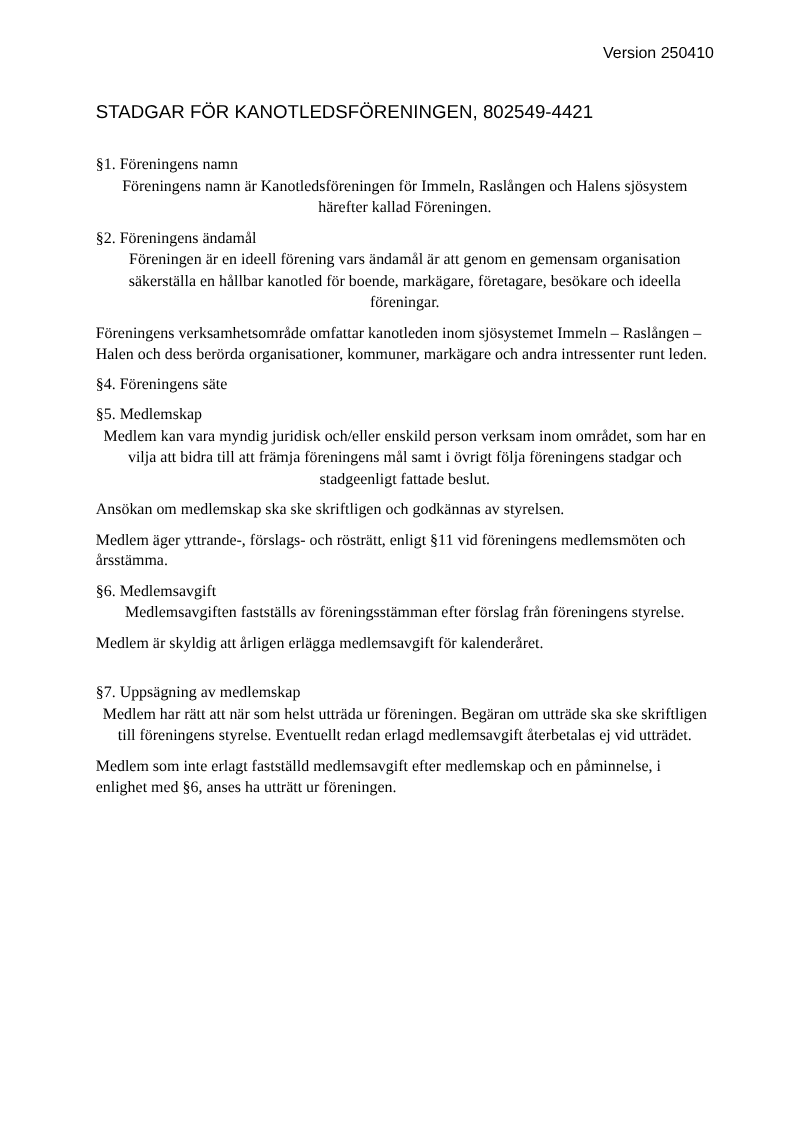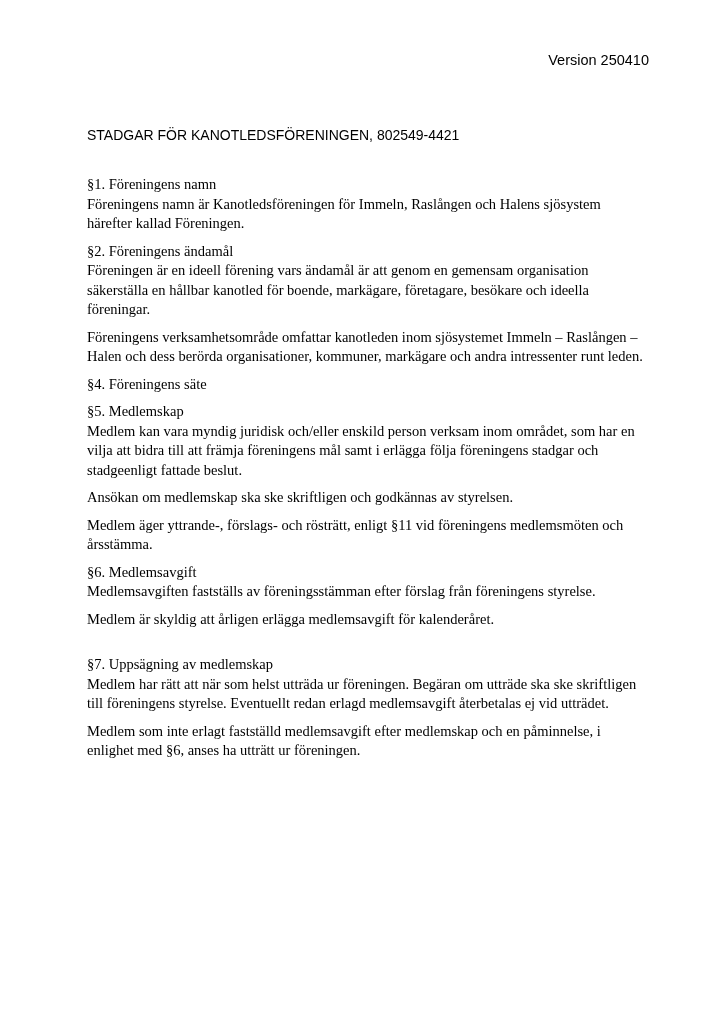--- a/index.html
+++ b/index.html
@@ -6,48 +6,49 @@
     margin: 0;
     padding: 0;
     background: #ffffff;
   }
   .page {
     position: relative;
     width: 728px;
     height: 1030px;
     background: #ffffff;
     box-sizing: border-box;
-    padding: 51px 79px 0 87px;
+    padding: 40px 79px 0 87px;
     color: #000000;
     font-family: "Liberation Serif", serif;
     font-size: 14.5px;
     line-height: 19.5px;
     overflow: hidden;
   }
   .version {
     font-family: "Liberation Sans", sans-serif;
     font-size: 14.5px;
     text-align: right;
     margin: 0;
   }
   .doc-title {
     font-family: "Liberation Sans", sans-serif;
-    font-size: 14px;
+    font-size: 17px;
     font-weight: normal;
-    margin: 55px 0 30px 0;
+    margin: 32px 0 30px 0;
   }
   .heading {
     margin: 8px 0 0 0;
     font-weight: normal;
   }
   .para {
     margin: 8px 0 0 0;
   }
   .heading + .para {
     margin-top: 0;
+    text-align: center;
   }
   .extra-space .heading {
     margin-top: 26px;
   }
 </style>
 </head>
 <body>
 
 <div class="page">
 
@@ -68,21 +69,21 @@
   <section>
     <p class="para">Föreningens verksamhetsområde omfattar kanotleden inom sjösystemet Immeln – Raslången – Halen och dess berörda organisationer, kommuner, markägare och andra intressenter runt leden.</p>
   </section>
 
   <section>
     <div class="heading">§4. Föreningens säte</div>
   </section>
 
   <section>
     <div class="heading">§5. Medlemskap</div>
-    <p class="para">Medlem kan vara myndig juridisk och/eller enskild person verksam inom området, som har en vilja att bidra till att främja föreningens mål samt i erlägga följa föreningens stadgar och stadgeenligt fattade beslut.</p>
+    <p class="para">Medlem kan vara myndig juridisk och/eller enskild person verksam inom området, som har en vilja att bidra till att främja föreningens mål samt i övrigt följa föreningens stadgar och stadgeenligt fattade beslut.</p>
     <p class="para">Ansökan om medlemskap ska ske skriftligen och godkännas av styrelsen.</p>
     <p class="para">Medlem äger yttrande-, förslags- och rösträtt, enligt §11 vid föreningens medlemsmöten och årsstämma.</p>
   </section>
 
   <section>
     <div class="heading">§6. Medlemsavgift</div>
     <p class="para">Medlemsavgiften fastställs av föreningsstämman efter förslag från föreningens styrelse.</p>
     <p class="para">Medlem är skyldig att årligen erlägga medlemsavgift för kalenderåret.</p>
   </section>
 

